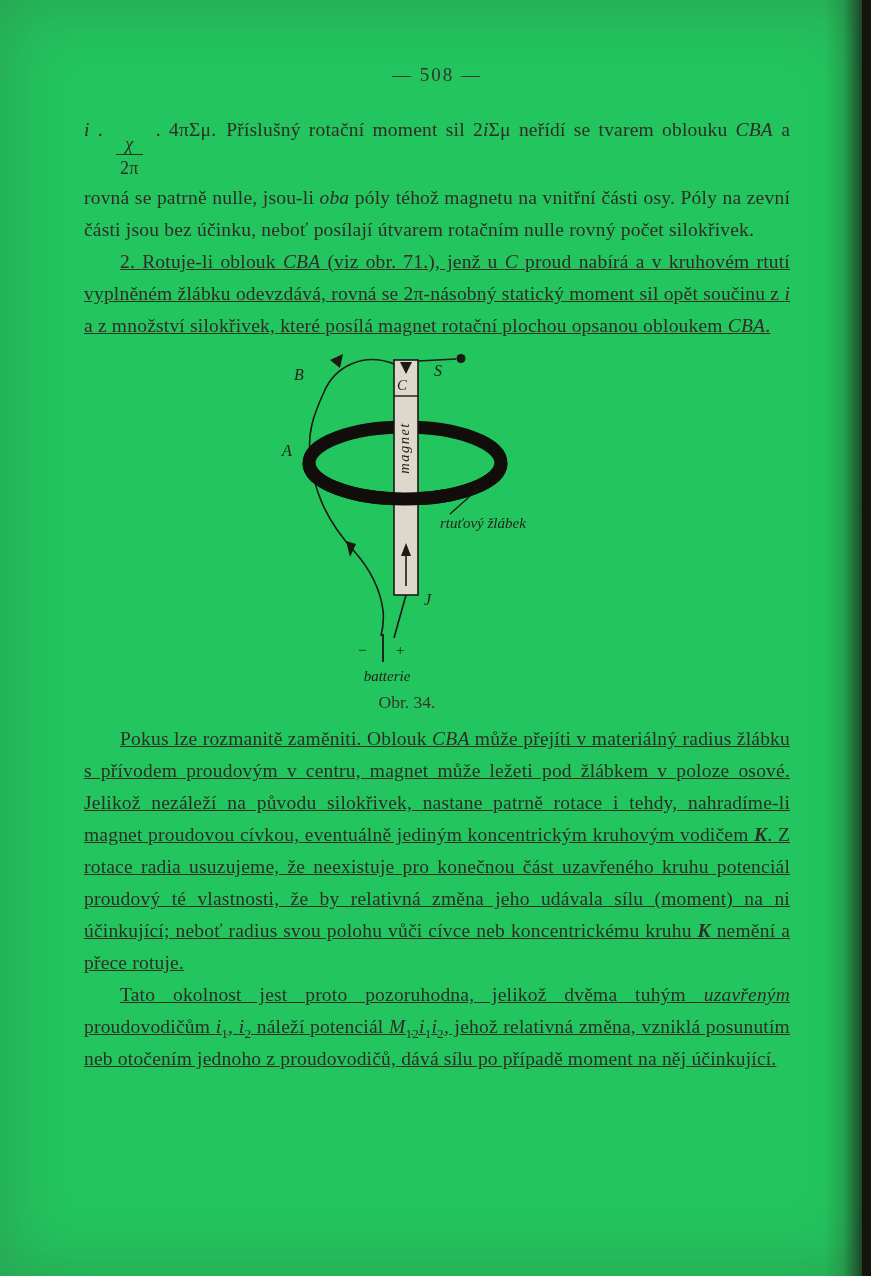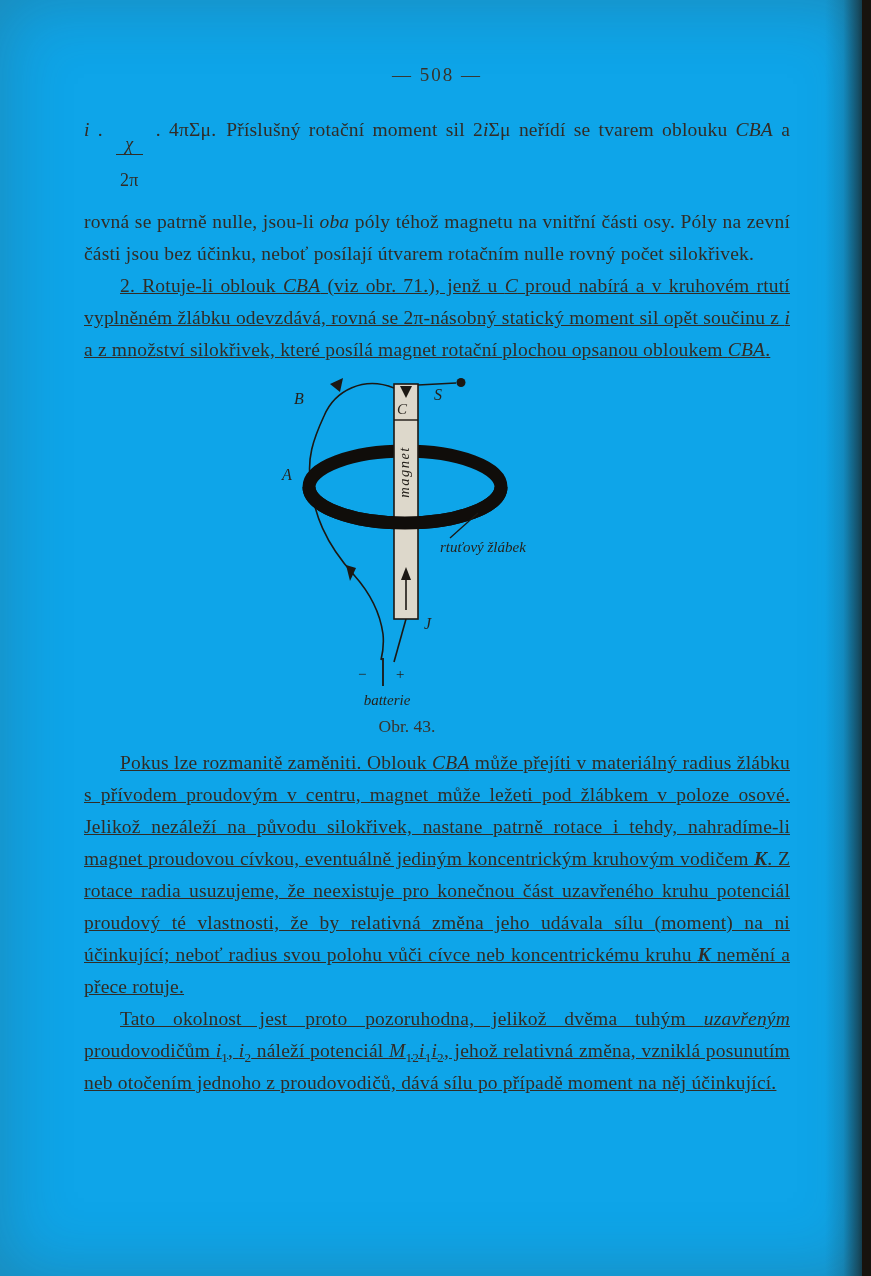--- a/index.html
+++ b/index.html
@@ -1,20 +1,20 @@
 <!DOCTYPE html>
 <html><head>
 <meta charset="utf-8">
 <style>
   html,body { margin:0; padding:0; background:#8a857b; }
   .page {
     position:relative;
     width:871px; height:1276px;
     margin:0 auto;
-    background:#0ea5e9;
+    background:#22c55e;
     font-family:"Liberation Serif","DejaVu Serif",serif;
     color:#312c26;
     overflow:hidden;
   }
   .vignette {
     position:absolute; inset:0;
     box-shadow: inset 0 0 70px rgba(70,60,45,0.28);
     pointer-events:none; z-index:5;
   }
   .spine-shadow {
@@ -44,21 +44,21 @@
   p.indent { text-indent:36px;text-decoration:underline; }
   .it { font-style:italic; }
   .bold-it { font-style:italic; font-weight:bold; }
   sub { font-size:0.68em; line-height:0; }
   .formula { white-space:nowrap; margin-right:10px; }
   .frac {
     display:inline-flex; flex-direction:column; text-align:center;
     vertical-align:-14px; line-height:1.05; margin:0 5px; font-size:18px;
   }
   .frac .num { font-style:italic; padding:0 4px; }
-  .frac .den { border-top:1.6px solid #312c26; padding:16px 4px; }
+  .frac .den { border-top:1.6px solid #312c26; padding:4px 4px; }
   .figure-wrap { width:330px; margin:6px 0 10px 158px; }
   .figure-wrap svg { display:block; }
   .fig-caption {
     text-align:center; font-size:17.5px; margin-top:2px; color:#39332c;
   }
   .flabel { font:italic 16px "Liberation Serif","DejaVu Serif",serif; fill:#26221c; }
   .flabel-sm { font:italic 15px "Liberation Serif","DejaVu Serif",serif; fill:#26221c; }
   .fmagnet { font:italic 14.5px "Liberation Serif","DejaVu Serif",serif; fill:#26221c; letter-spacing:1.5px; }
   .stroke { stroke:#1c1813; fill:none; }
 </style>
@@ -111,21 +111,21 @@
         <path class="stroke" stroke-width="1.3" d="M 236,141 L 208,166"></path>
         <text class="flabel-sm" x="198" y="180">rtuťový žlábek</text>
 
         <text class="flabel" x="52" y="32">B</text>
         <text class="flabel" x="40" y="108">A</text>
         <text class="flabel" x="182" y="257">J</text>
         <text class="flabel-sm" x="120" y="307" text-anchor="middle">−</text>
         <text class="flabel-sm" x="158" y="307" text-anchor="middle">+</text>
         <text class="flabel-sm" x="145" y="333" text-anchor="middle">batterie</text>
       </svg>
-      <div class="fig-caption">Obr. 43.</div>
+      <div class="fig-caption">Obr. 34.</div>
     </div>
 
     <p class="para indent"><span>Pokus lze rozmanitě zaměniti. Oblouk </span><span class="it">CBA</span><span> může přejíti v materiálný radius žlábku s přívodem proudovým v centru, magnet může ležeti pod žlábkem v poloze osové. Jelikož nezáleží na původu silokřivek, nastane patrně rotace i tehdy, nahradíme-li magnet proudovou cívkou, eventuálně jediným koncentrickým kruhovým vodičem </span><span class="bold-it">K</span><span>. Z rotace radia usuzujeme, že neexistuje pro konečnou část uzavřeného kruhu potenciál proudový té vlastnosti, že by relativná změna jeho udávala sílu (moment) na ni účinkující; neboť radius svou polohu vůči cívce neb koncentrickému kruhu </span><span class="bold-it">K</span><span> nemění a přece rotuje.</span></p>
 
     <p class="para indent"><span>Tato okolnost jest proto pozoruhodna, jelikož dvěma tuhým </span><span class="it">uzavřeným</span><span> proudovodičům </span><span class="it">i</span><sub>1</sub><span>, </span><span class="it">i</span><sub>2</sub><span> náleží potenciál </span><span class="it">M</span><sub>12</sub><span class="it">i</span><sub>1</sub><span class="it">i</span><sub>2</sub><span>, jehož relativná změna, vzniklá posunutím neb otočením jednoho z proudovodičů, dává sílu po případě moment na něj účinkující.</span></p>
 
   </div>
 
   <div class="vignette"></div>
   <div class="spine-shadow"></div>

